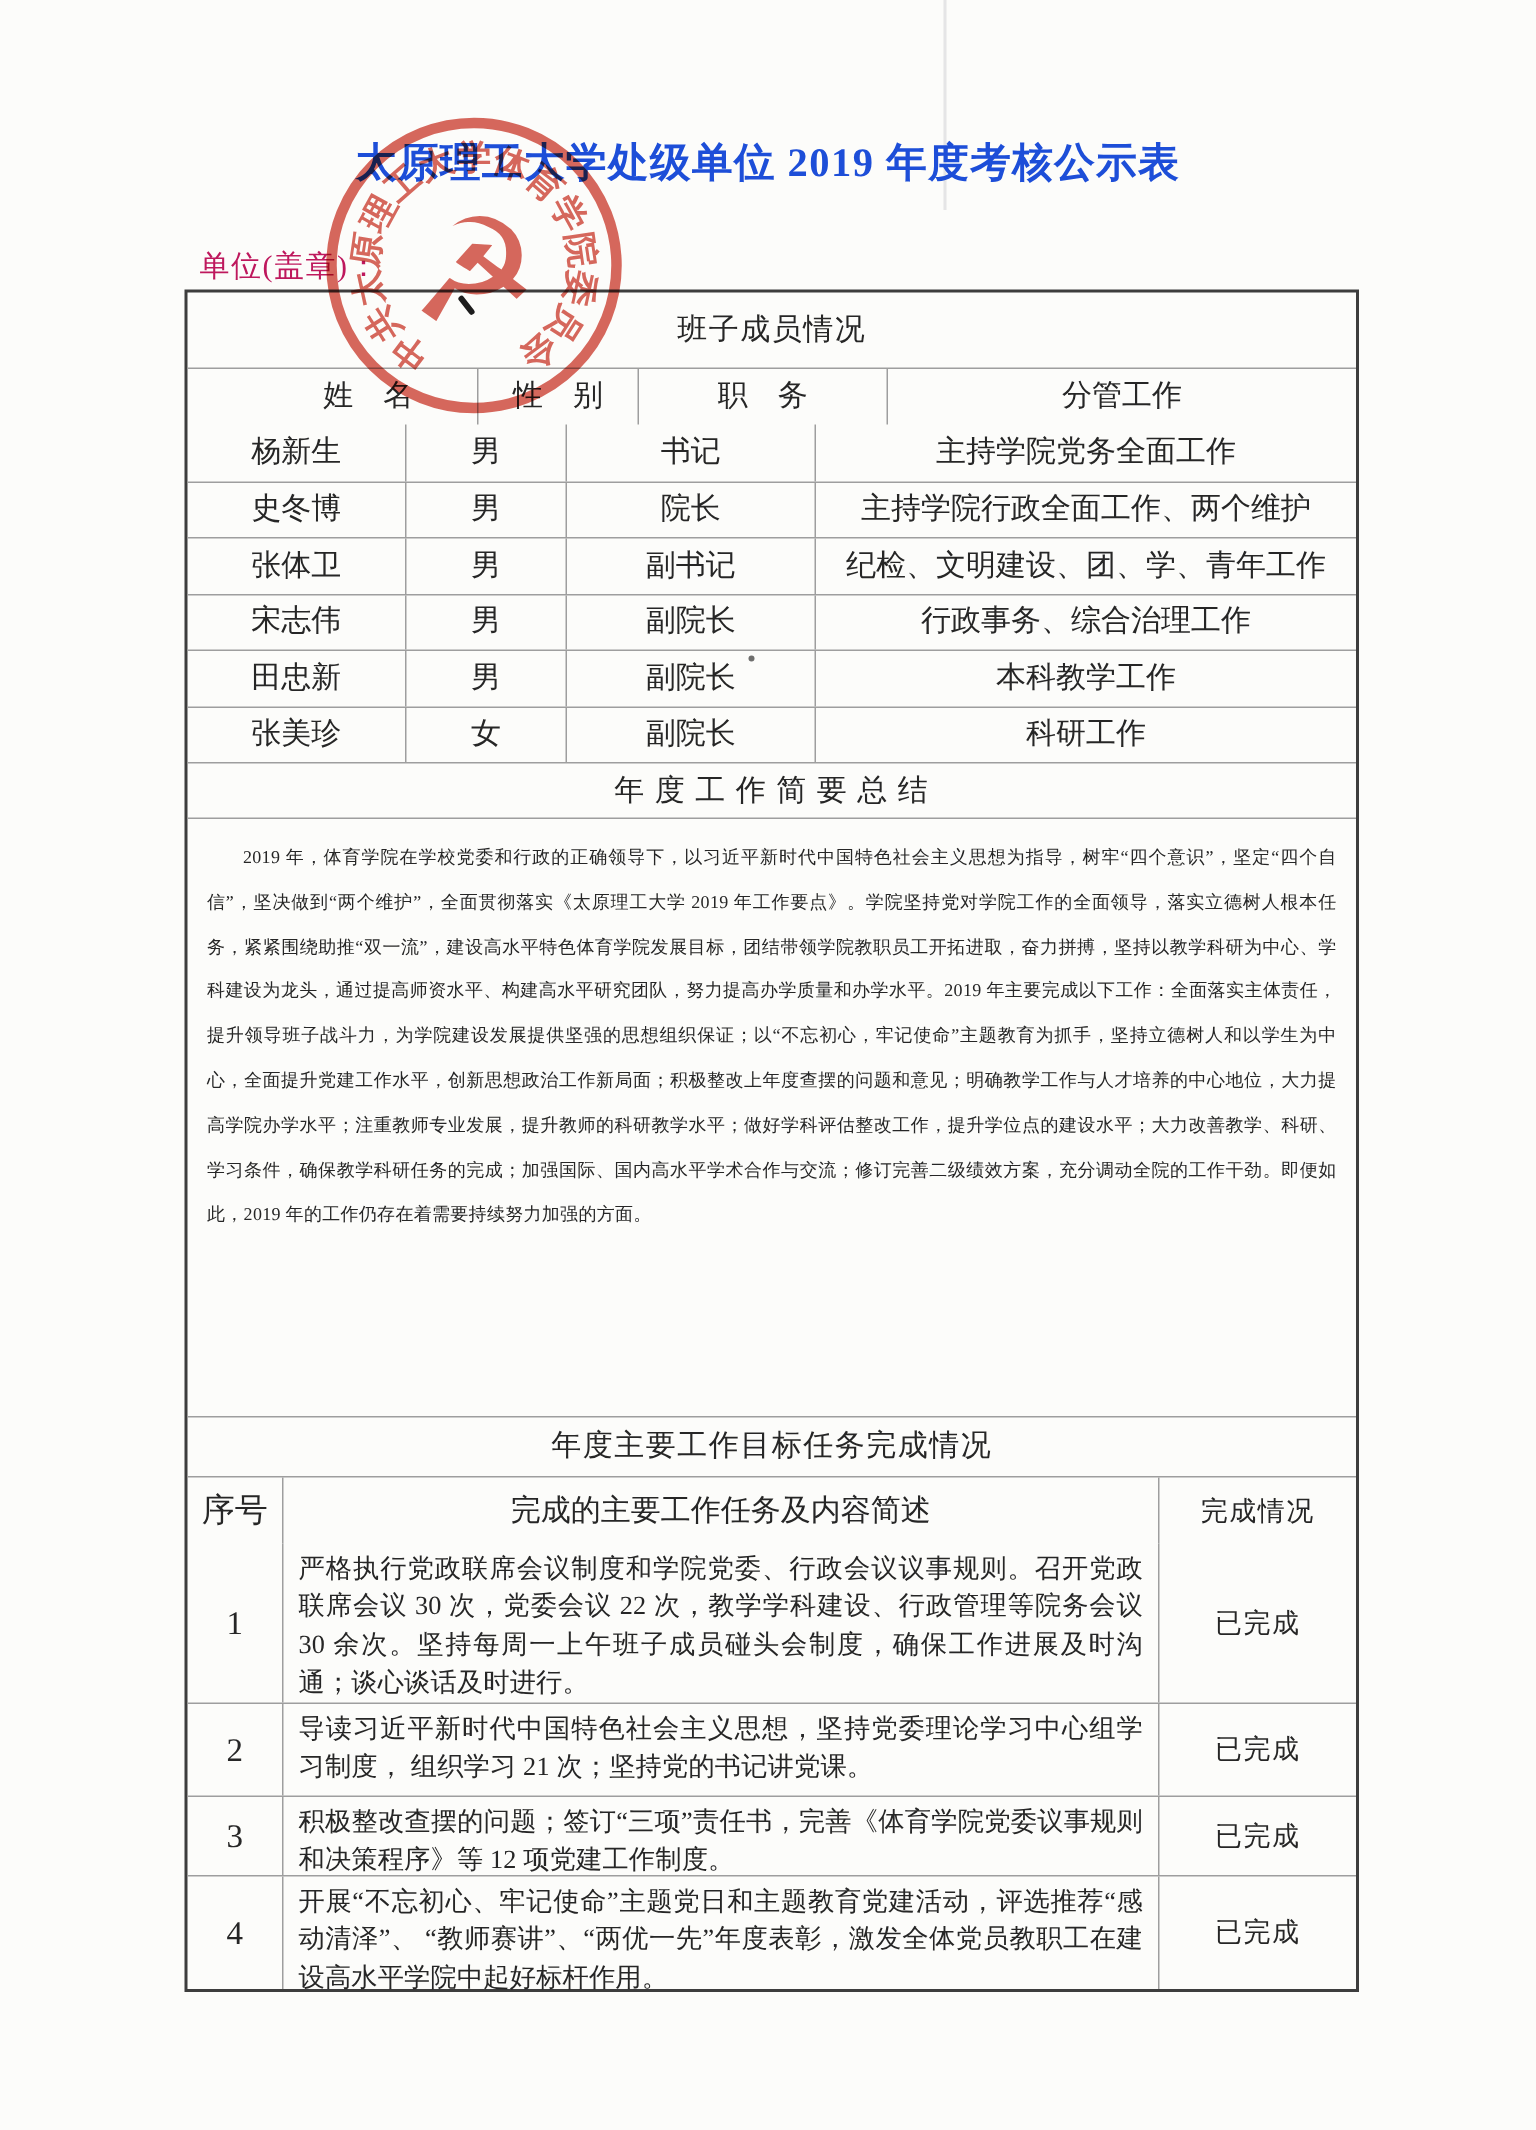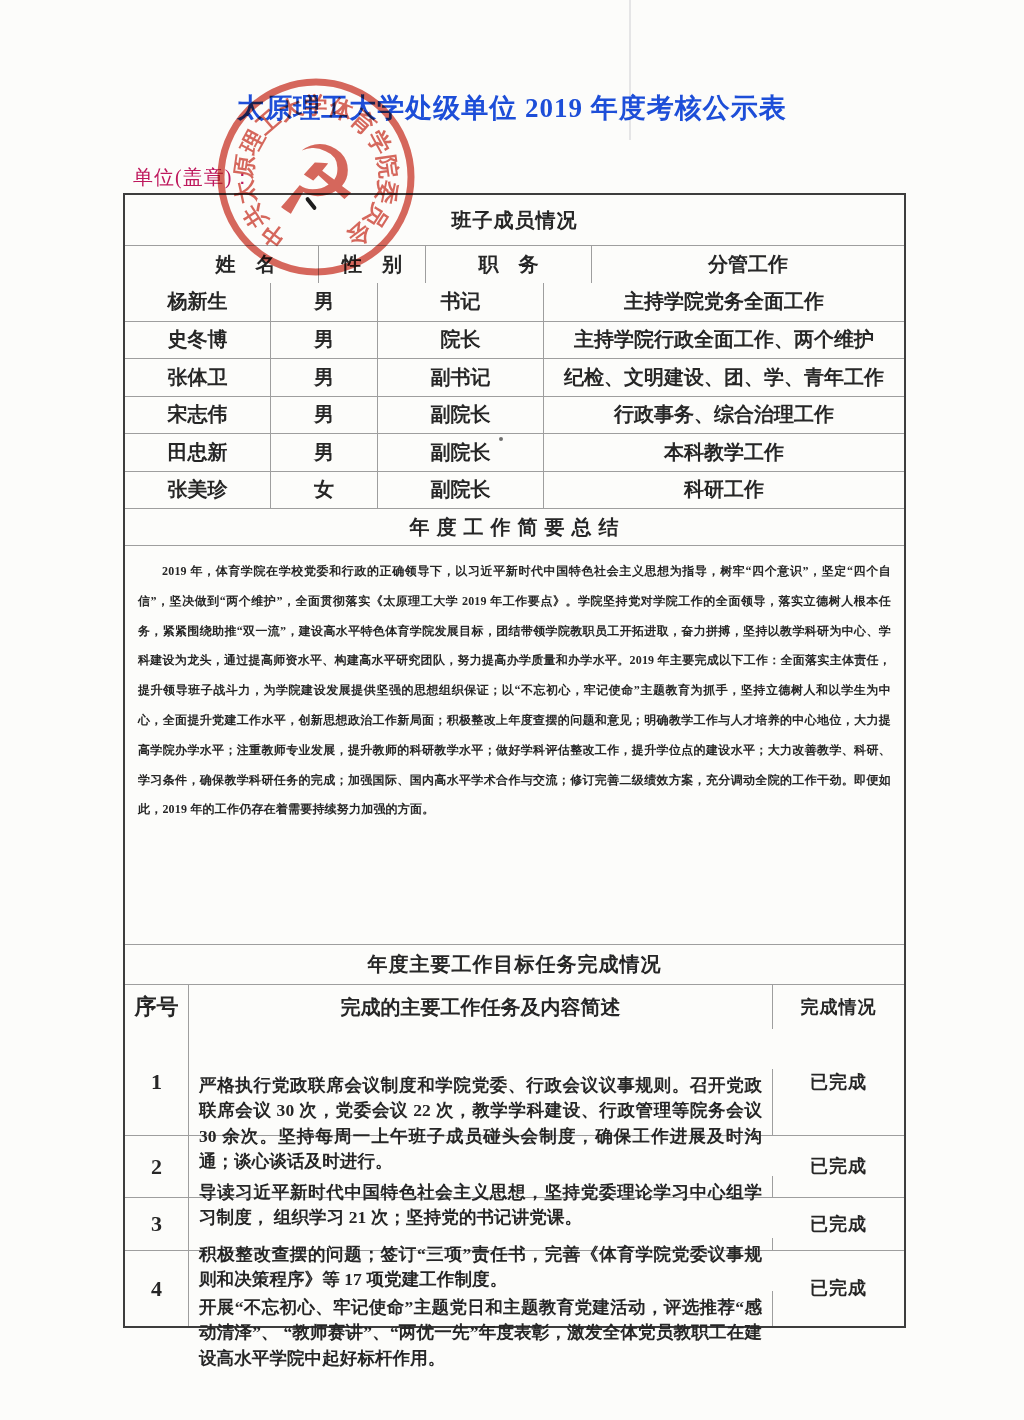--- a/index.html
+++ b/index.html
@@ -22,21 +22,21 @@
   #doc-table{
     position:absolute;left:123px;top:193px;width:779px;
     border:2px solid #3d3d3d;background:transparent;
   }
   .row{display:flex;border-top:1px solid #9e9e9e;box-sizing:border-box;}
   .row:first-child{border-top:none;}
   .rows-host{display:contents;}
   .cell{
     box-sizing:border-box;border-right:1px solid #9e9e9e;
     display:flex;align-items:center;justify-content:center;
-    font-size:20px;line-height:1.25;font-weight:bold;
+    font-size:20px;line-height:1.25;
   }
   .cell:last-child{border-right:none;}
   .section-head{height:50px;align-items:center;}
   .section-head .cell{flex:1;letter-spacing:1px;}
   .head-summary{height:37px;}
   .head-tasks{height:40px;}
   .member-header{height:38px;padding-left:48px;}
   .member-row{height:37.5px;}
   .c-name{width:146px;flex:0 0 146px;}
   .c-gender{width:107px;flex:0 0 107px;}
@@ -48,21 +48,21 @@
     font-size:12px;line-height:29.8px;text-align:justify;text-indent:2em;
     letter-spacing:.2px;
   }
   .task-header{height:45px;}
   .c-no{width:64px;flex:0 0 64px;font-size:22px;}
   .c-task{width:584px;flex:0 0 584px;}
   .c-task-head{width:584px;flex:0 0 584px;}
   .c-status{flex:1;font-size:18px;letter-spacing:1px;}
   .task-row .c-task{
     display:block;padding:4px 10px;font-size:17.5px;line-height:25.4px;
-    text-align:justify;letter-spacing:.1px;margin-top:40px;
+    text-align:justify;letter-spacing:.1px;
   }
   
   .stamp{
     position:absolute;left:201px;top:62px;width:230px;height:230px;
     opacity:.82;mix-blend-mode:multiply;pointer-events:none;
   }
   .seal-ring{fill:none;stroke:#d0473a;stroke-width:7px;}
   .seal-char{
     font-size:23px;font-weight:bold;fill:#d0473a;
     text-anchor:middle;dominant-baseline:central;
@@ -173,21 +173,21 @@
   </div>
 
   <div class="row task-row" style="height: 62px;">
     <div class="cell c-no">2</div>
     <div class="cell c-task">导读习近平新时代中国特色社会主义思想，坚持党委理论学习中心组学习制度， 组织学习 21 次；坚持党的书记讲党课。</div>
     <div class="cell c-status">已完成</div>
   </div>
 
   <div class="row task-row" style="height: 53px;">
     <div class="cell c-no">3</div>
-    <div class="cell c-task">积极整改查摆的问题；签订“三项”责任书，完善《体育学院党委议事规则和决策程序》等 17 项党建工作制度。</div>
+    <div class="cell c-task">积极整改查摆的问题；签订“三项”责任书，完善《体育学院党委议事规则和决策程序》等 12 项党建工作制度。</div>
     <div class="cell c-status">已完成</div>
   </div>
 
   <div class="row task-row" style="height: 76px;">
     <div class="cell c-no">4</div>
     <div class="cell c-task">开展“不忘初心、牢记使命”主题党日和主题教育党建活动，评选推荐“感动清泽”、 “教师赛讲”、“两优一先”年度表彰，激发全体党员教职工在建设高水平学院中起好标杆作用。</div>
     <div class="cell c-status">已完成</div>
   </div>
 </div>
 

